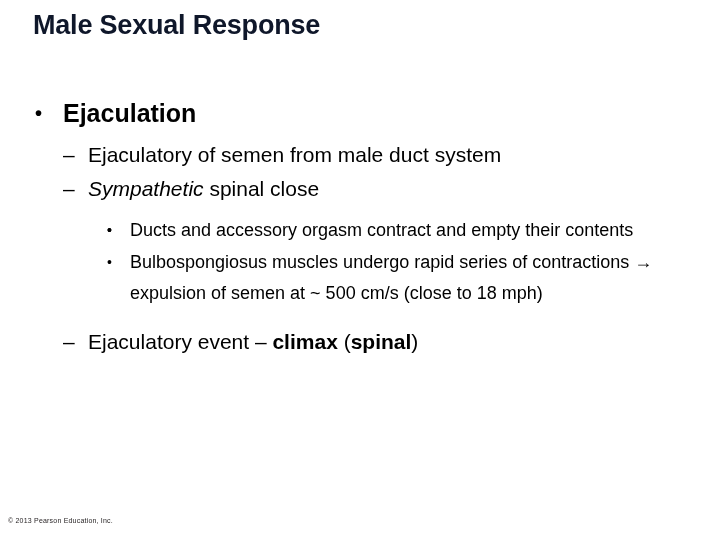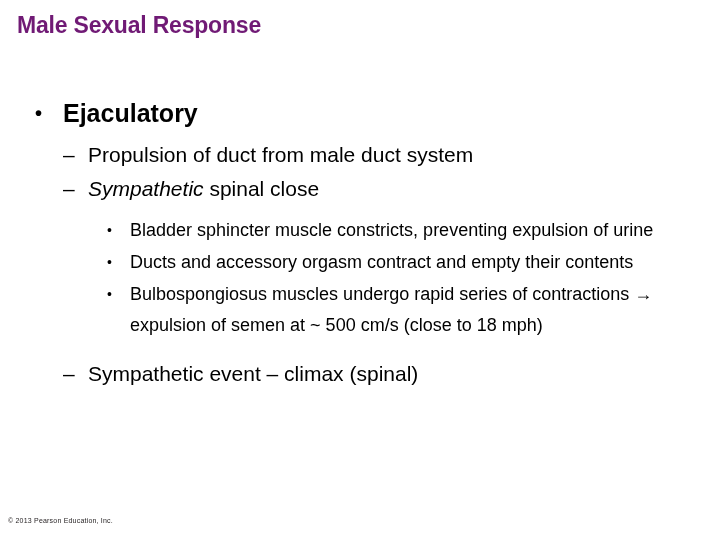--- a/index.html
+++ b/index.html
@@ -14,26 +14,26 @@
     position: relative;
     width: 720px;
     height: 540px;
     background: #ffffff;
     overflow: hidden;
   }
 
   
   .slide-title {
     position: absolute;
-    left: 17px;
+    left: 33px;
     top: 8px;
     width: 640px;
-    font-size: 23px;
+    font-size: 27px;
     font-weight: bold;
-    color: #701a75;
+    color: #0f172a;
     letter-spacing: -0.2px;
     line-height: 34px;
     white-space: nowrap;
   }
 
   
   .body-content {
     position: absolute;
     left: 0;
     top: 96px;
@@ -91,21 +91,21 @@
     left: 107px;
     top: 0;
     font-size: 14px;
     line-height: 31px;
   }
   .lvl3-group {
     margin-top: 11px;
   }
 
   .it { font-style: italic; }
-  .bd { font-weight: normal; }
+  .bd { font-weight: bold; }
 
   
   .footer {
     position: absolute;
     left: 8px;
     top: 516px;
     font-size: 7px;
     line-height: 10px;
     color: #231f20;
     letter-spacing: 0.2px;
@@ -115,53 +115,52 @@
 <body>
 
 <div id="slide">
 
   <div class="slide-title">Male Sexual Response</div>
 
   <div class="body-content">
 
     <div class="lvl1">
       <span class="marker">•</span>
-      <span>Ejaculatory</span>
+      <span>Ejaculation</span>
     </div>
 
     <div class="lvl2">
       <span class="marker">–</span>
-      <span>Propulsion of duct from male duct system</span>
+      <span>Ejaculatory of semen from male duct system</span>
     </div>
 
     <div class="lvl2">
       <span class="marker">–</span>
       <span class="it">Sympathetic</span><span> spinal close</span>
     </div>
 
     <div class="lvl3-group">
 
       <div class="lvl3">
         <span class="marker">•</span>
-        <span>Bladder sphincter muscle constricts, preventing expulsion of urine</span>
       </div>
 
       <div class="lvl3">
         <span class="marker">•</span>
         <span>Ducts and accessory orgasm contract and empty their contents</span>
       </div>
 
       <div class="lvl3">
         <span class="marker">•</span>
         <span>Bulbospongiosus muscles undergo rapid series of contractions → expulsion of semen at ~ 500 cm/s (close to 18 mph)</span>
       </div>
 
     </div>
 
     <div class="lvl2 last">
-      <span class="marker">–</span><span>Sympathetic event – </span><span class="bd">climax</span><span> (</span><span class="bd">spinal</span><span>)</span>
+      <span class="marker">–</span><span>Ejaculatory event – </span><span class="bd">climax</span><span> (</span><span class="bd">spinal</span><span>)</span>
     </div>
 
   </div>
 
   <div class="footer">© 2013 Pearson Education, Inc.</div>
 
 </div>
 
 </body></html>

